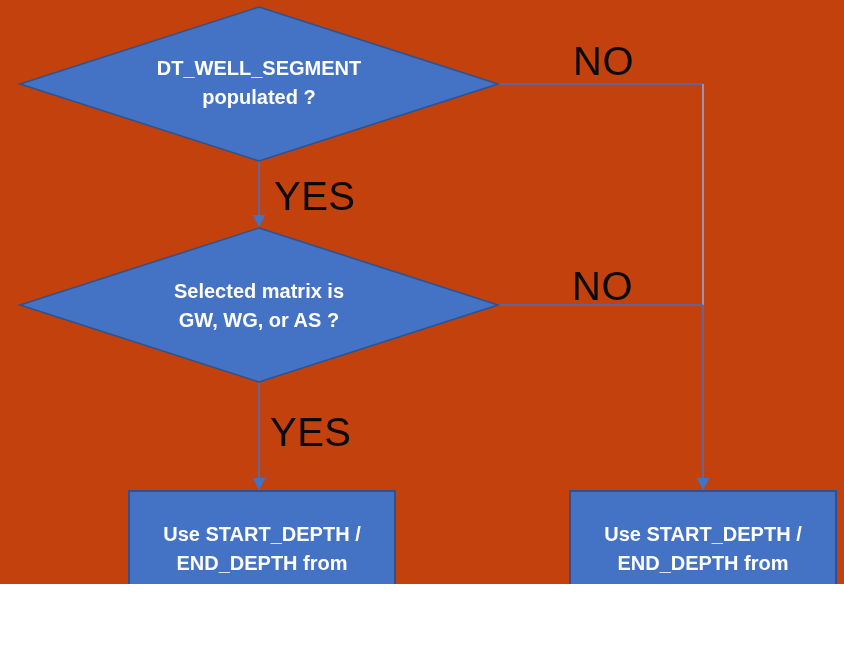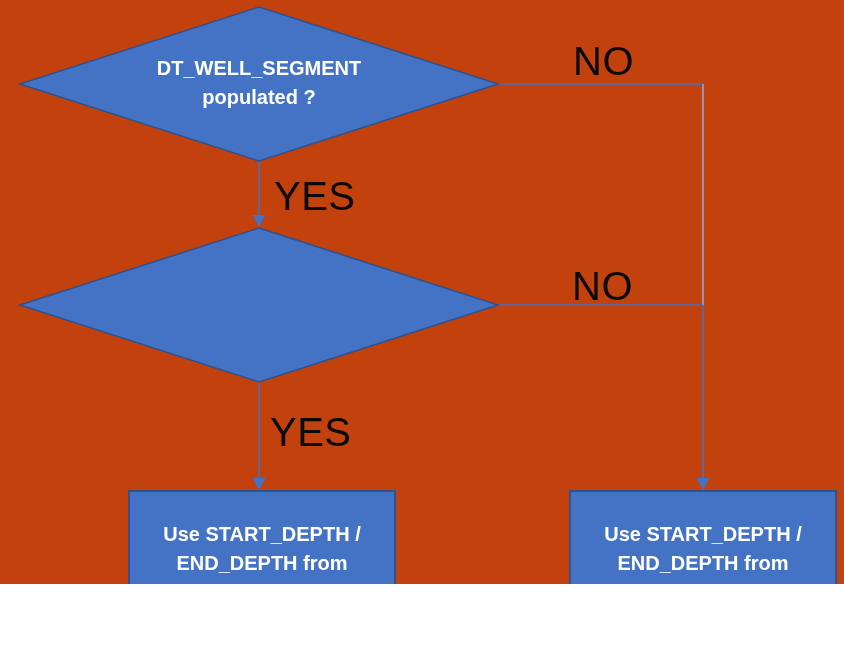--- a/index.html
+++ b/index.html
@@ -90,20 +90,22 @@
 
     <polygon class="shape" points="259,7 498,84 259,161 20,84"></polygon>
     <polygon class="shape" points="259,228 498,305 259,382 20,305"></polygon>
     <rect class="shape box" x="129" y="491" width="266" height="146"></rect>
     <rect class="shape box" x="570" y="491" width="266" height="146"></rect>
   </svg>
 
   <div class="shape-label" style="left:139px; top:54px;">DT_WELL_SEGMENT
 populated ?</div>
 
+  <div class="shape-label" style="left:139px; top:277px;">Selected matrix is
+GW, WG, or AS ?</div>
 
   <div class="shape-label box-label" style="left:134px; top:520px;">Use START_DEPTH /
 END_DEPTH from
 DT_WELL_SEGMENT</div>
 
   <div class="shape-label box-label" style="left:575px; top:520px;">Use START_DEPTH /
 END_DEPTH from
 DT_SAMPLE</div>
 
   <div class="edge-label" style="left:573px; top:46px;">NO</div>

